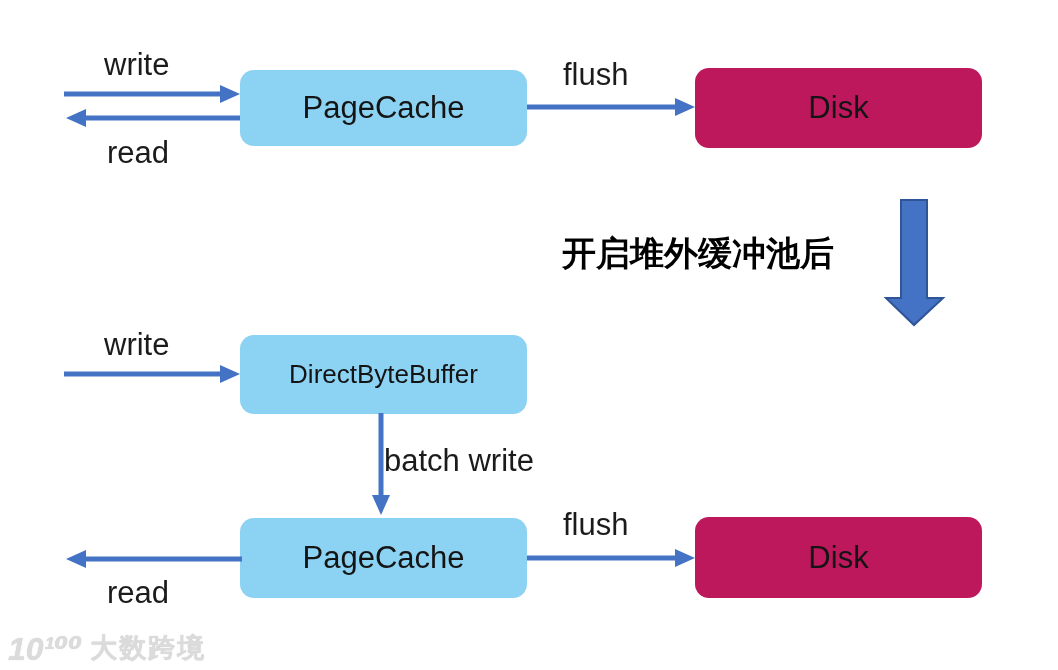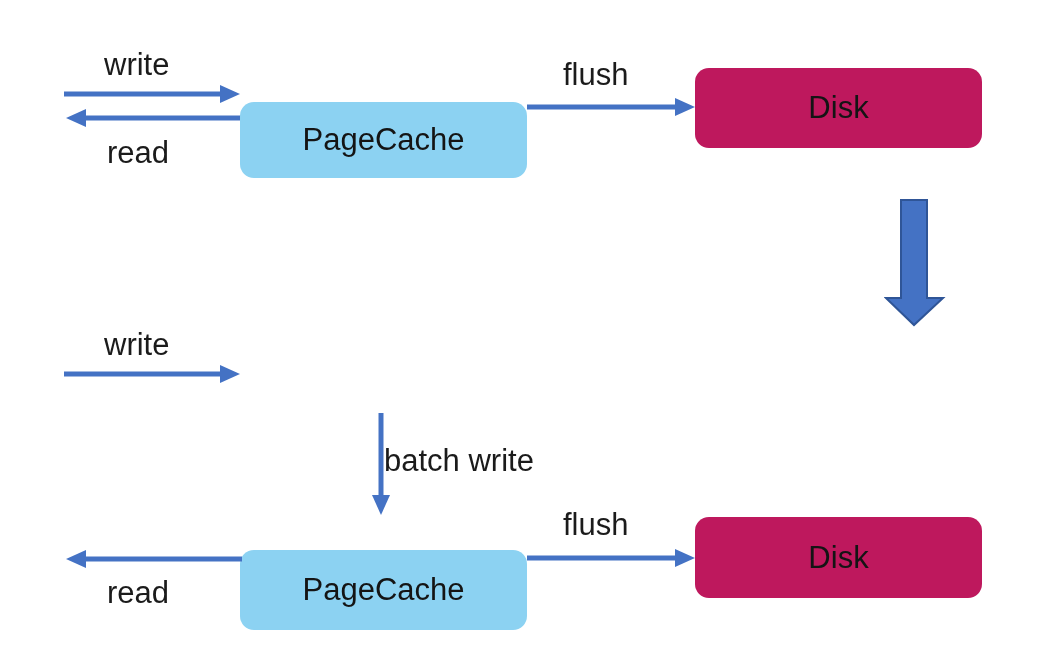--- a/index.html
+++ b/index.html
@@ -24,21 +24,21 @@
     white-space: nowrap;
   }
   .node {
     position: absolute;
     border-radius: 14px;
     display: flex;
     align-items: center;
     justify-content: center;
     box-sizing: border-box;
   }
-  .node-cache { background: #8CD2F2; margin-top: 32px; }
+  .node-cache { background: #8CD2F2; }
   .node-disk  { background: #be185d; }
   .node-label {
     color: #141414;
     font-size: 31px;
     white-space: nowrap;
   }
   .node-label-small { font-size: 26px; }
   .caption {
     position: absolute;
     color: #000000;
@@ -98,32 +98,36 @@
 
   <svg class="abs" style="left:527px; top:96px;" width="170" height="22" viewBox="0 0 170 22">
     <line x1="0" y1="11" x2="150" y2="11" stroke="#4472C4" stroke-width="5"></line>
     <polygon points="148,2 168,11 148,20" fill="#4472C4"></polygon>
   </svg>
 
   <div class="node node-disk" style="left:695px; top:68px; width:287px; height:80px;">
     <span class="node-label">Disk</span>
   </div>
 
+  <span class="caption" style="left:562px; top:231px;">开启堆外缓冲池后</span>
 
   <svg class="abs" style="left:884px; top:198px;" width="62" height="130" viewBox="0 0 62 130">
     <polygon points="17,2 43,2 43,100 59,100 30,127 2,100 17,100" fill="#4472C4" stroke="#2F5597" stroke-width="2" stroke-linejoin="miter"></polygon>
   </svg>
 
   <span class="label" style="left:104px; top:328px;">write</span>
 
   <svg class="abs" style="left:64px; top:363px;" width="178" height="22" viewBox="0 0 178 22">
     <line x1="0" y1="11" x2="158" y2="11" stroke="#4472C4" stroke-width="5"></line>
     <polygon points="156,2 176,11 156,20" fill="#4472C4"></polygon>
   </svg>
 
+  <div class="node node-cache" style="left:240px; top:335px; width:287px; height:79px;">
+    <span class="node-label node-label-small">DirectByteBuffer</span>
+  </div>
 
   <svg class="abs" style="left:370px; top:413px;" width="22" height="104" viewBox="0 0 22 104">
     <line x1="11" y1="0" x2="11" y2="84" stroke="#4472C4" stroke-width="5"></line>
     <polygon points="2,82 20,82 11,102" fill="#4472C4"></polygon>
   </svg>
 
   <span class="label" style="left:384px; top:444px;">batch write</span>
 
   <div class="node node-cache" style="left:240px; top:518px; width:287px; height:80px;">
     <span class="node-label">PageCache</span>
@@ -140,14 +144,18 @@
     <span class="node-label">Disk</span>
   </div>
 
   <svg class="abs" style="left:64px; top:548px;" width="178" height="22" viewBox="0 0 178 22">
     <line x1="22" y1="11" x2="178" y2="11" stroke="#4472C4" stroke-width="5"></line>
     <polygon points="22,2 2,11 22,20" fill="#4472C4"></polygon>
   </svg>
 
   <span class="label" style="left:107px; top:576px;">read</span>
 
+  <div class="watermark">
+    <span class="logo">10¹⁰⁰</span>
+    <span class="brand">大数跨境</span>
+  </div>
 
 </div>
 
 </body></html>

